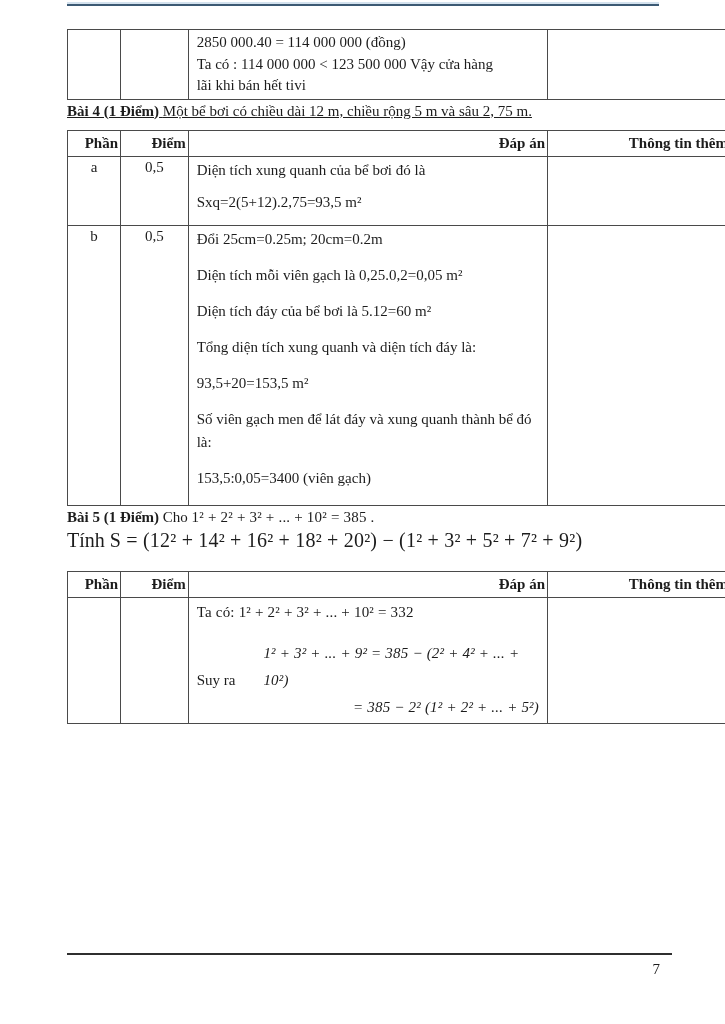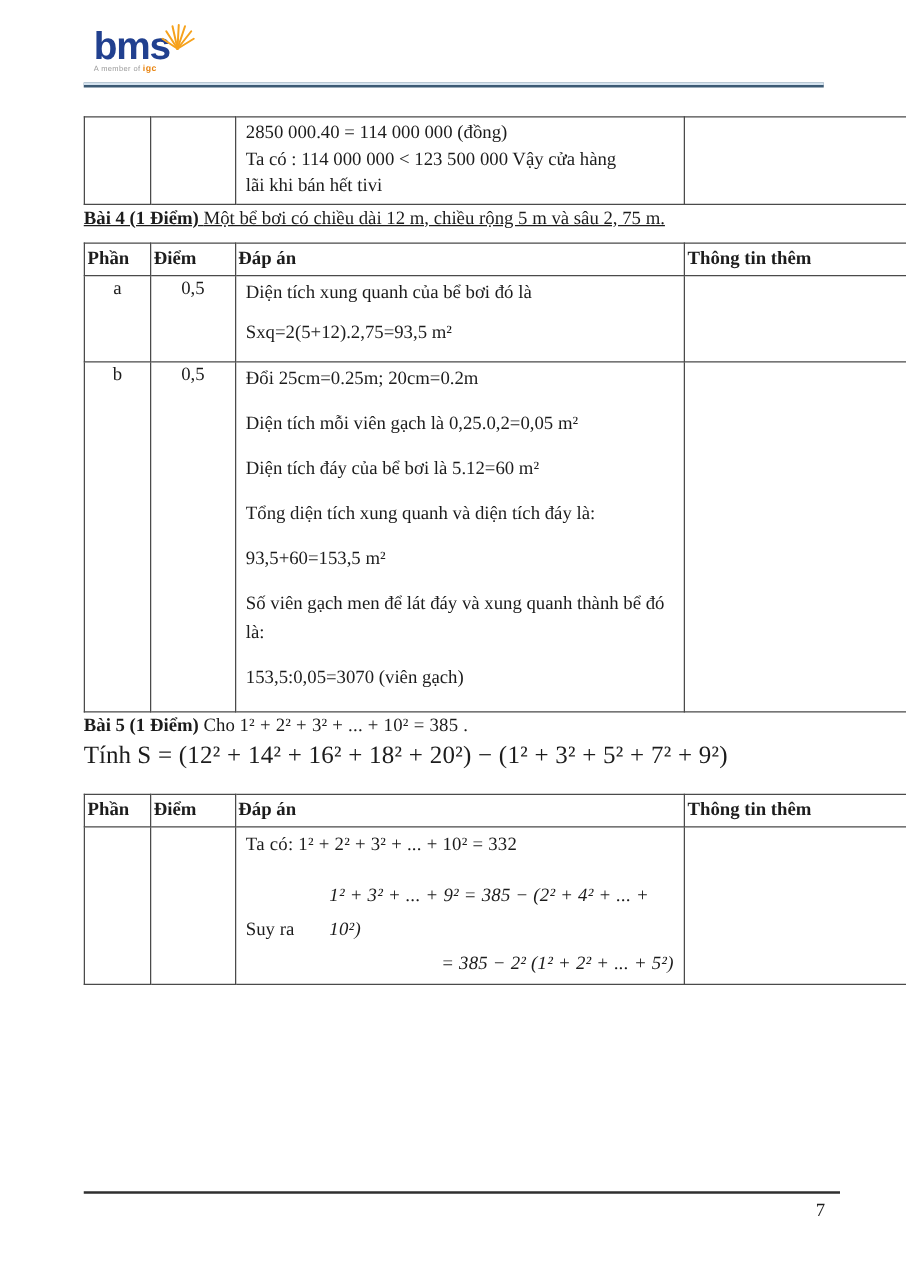--- a/index.html
+++ b/index.html
@@ -16,21 +16,21 @@
   .tagline .igc{color:#e8820c;font-weight:bold;font-size:7px;}
   .hdr-rule{margin:2px 0 0 67px;width:592px;height:2px;background:#3c5a74;
             border-top:2px solid #d4e2ee;}
 
   
   .content{margin-left:67px;width:664px;}
 
   table.doc{border-collapse:collapse;width:100%;table-layout:fixed;}
   table.doc td,table.doc th{border:1px solid #4a4a4a;vertical-align:top;
         padding:2px 8px;font-size:15px;font-weight:normal;}
-  table.doc th{font-weight:bold;text-align:left;padding:4px 2px;}
+  table.doc th{font-weight:bold;text-align:right;padding:4px 2px;}
   col.c1{width:8%;} col.c2{width:10.2%;} col.c3{width:54.2%;} col.c4{width:27.6%;}
 
   .top-table{margin-top:23px;}
   .top-table td{height:62px;line-height:21.5px;}
 
   p.para{margin:0;line-height:23px;}
   .prob4-intro{margin-top:29px;text-decoration:underline;}
   .part-a{margin-top:9px;}
   .part-b{margin-top:7px;text-align:justify;}
   .tbl4{margin-top:7px;}
@@ -56,40 +56,20 @@
   
   .ftr{position:absolute;left:67px;top:953px;width:605px;}
   .ftr-rule{height:2px;background:#2f2f2f;}
   .page-num{text-align:right;margin-top:6px;font-size:15px;padding-right:12px;}
 </style>
 </head>
 <body>
 
 <div class="page">
 
-  <div class="hdr">
-    <div class="logo-word">bms</div>
-    <span class="sun">
-      <svg width="30" height="22" viewBox="0 0 30 22">
-        <g stroke="#f6a21d" stroke-width="1.6" stroke-linecap="round">
-          <line x1="15" y1="20" x2="3" y2="12"></line>
-          <line x1="15" y1="20" x2="6" y2="6"></line>
-          <line x1="15" y1="20" x2="11" y2="2"></line>
-          <line x1="15" y1="20" x2="16" y2="1"></line>
-          <line x1="15" y1="20" x2="21" y2="2"></line>
-          <line x1="15" y1="20" x2="26" y2="6"></line>
-          <line x1="15" y1="20" x2="28" y2="12"></line>
-        </g>
-      </svg>
-    </span>
-    <div class="tagline">
-      <span>A member of</span>
-      <span class="igc">igc</span>
-    </div>
-  </div>
   <div class="hdr-rule"></div>
 
   <div class="content">
 
     <table class="doc top-table">
       <colgroup>
           <col class="c1">
           <col class="c2">
           <col class="c3">
           <col class="c4">
@@ -137,23 +117,23 @@
         <td></td>
       </tr>
       <tr>
         <td class="center-cell">b</td>
         <td class="center-cell">0,5</td>
         <td class="cell-b">
           <p class="line">Đổi 25cm=0.25m; 20cm=0.2m</p>
           <p class="line">Diện tích mỗi viên gạch là 0,25.0,2=0,05 m²</p>
           <p class="line">Diện tích đáy của bể bơi là 5.12=60 m²</p>
           <p class="line">Tổng diện tích xung quanh và diện tích đáy là:</p>
-          <p class="line">93,5+60=153,5 m²</p>
+          <p class="line">93,5+20=153,5 m²</p>
           <p class="line">Số viên gạch men để lát đáy và xung quanh thành bể đó là:</p>
-          <p class="line">153,5:0,05=3070 (viên gạch)</p>
+          <p class="line">153,5:0,05=3400 (viên gạch)</p>
         </td>
         <td></td>
       </tr>
     </tbody>
       </table>
 
     <p class="para prob5-intro">
       <b>Bài 5 (1 Điểm) </b>
       <span>Cho </span>
       <span class="formula">1² + 2² + 3² + ... + 10² = 385 .</span>

